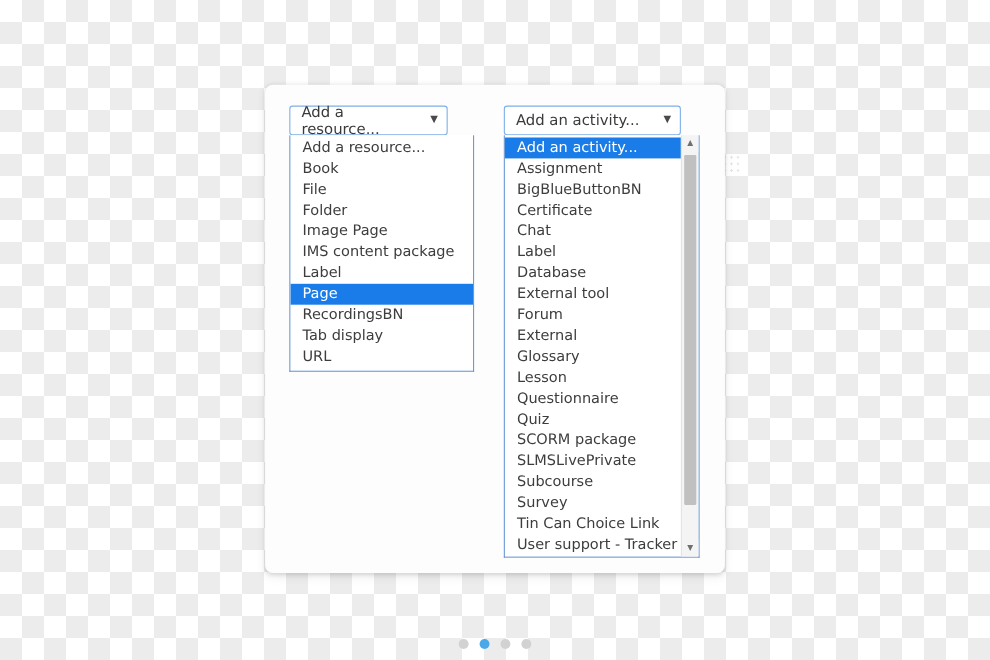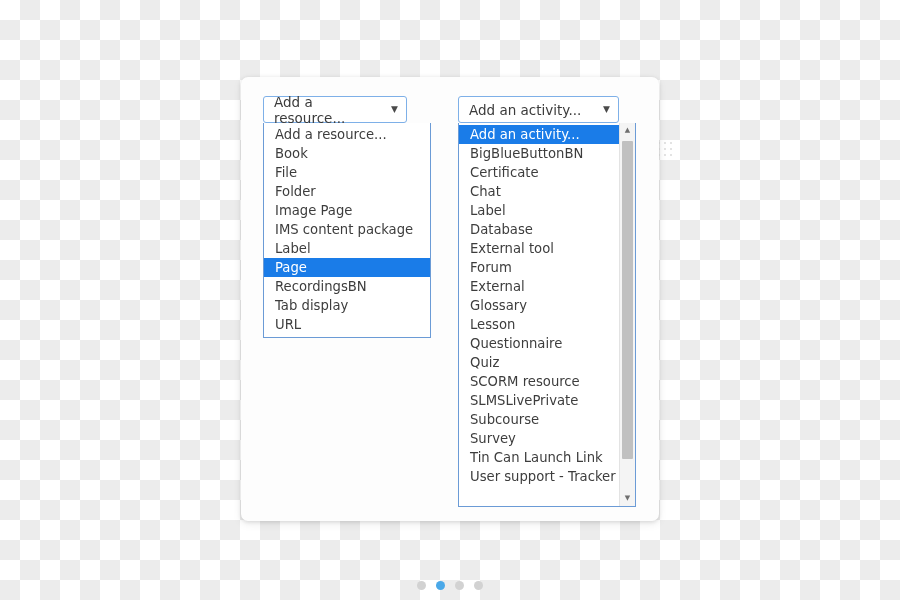--- a/index.html
+++ b/index.html
@@ -187,37 +187,38 @@
 </div>
 
 <div class="select-wrap" id="activity-select-wrap">
   <div class="select-box">
     <span>Add an activity...</span>
     <span class="caret">▼</span>
   </div>
   <div class="listbox" id="activity-listbox">
     <div class="options" id="activity-options">
         <div class="option selected">Add an activity...</div>
+        <div class="option">Assignment</div>
         <div class="option">BigBlueButtonBN</div>
         <div class="option">Certificate</div>
         <div class="option">Chat</div>
         <div class="option">Label</div>
         <div class="option">Database</div>
         <div class="option">External tool</div>
         <div class="option">Forum</div>
         <div class="option">External</div>
         <div class="option">Glossary</div>
         <div class="option">Lesson</div>
         <div class="option">Questionnaire</div>
         <div class="option">Quiz</div>
-        <div class="option">SCORM resource</div>
+        <div class="option">SCORM package</div>
         <div class="option">SLMSLivePrivate</div>
         <div class="option">Subcourse</div>
         <div class="option">Survey</div>
-        <div class="option">Tin Can Launch Link</div>
+        <div class="option">Tin Can Choice Link</div>
         <div class="option">User support - Tracker</div>
       </div>
     <div class="scrollbar">
       <div class="sb-arrow up">▲</div>
       <div class="sb-thumb"></div>
       <div class="sb-arrow down">▼</div>
     </div>
   </div>
 </div>
 

